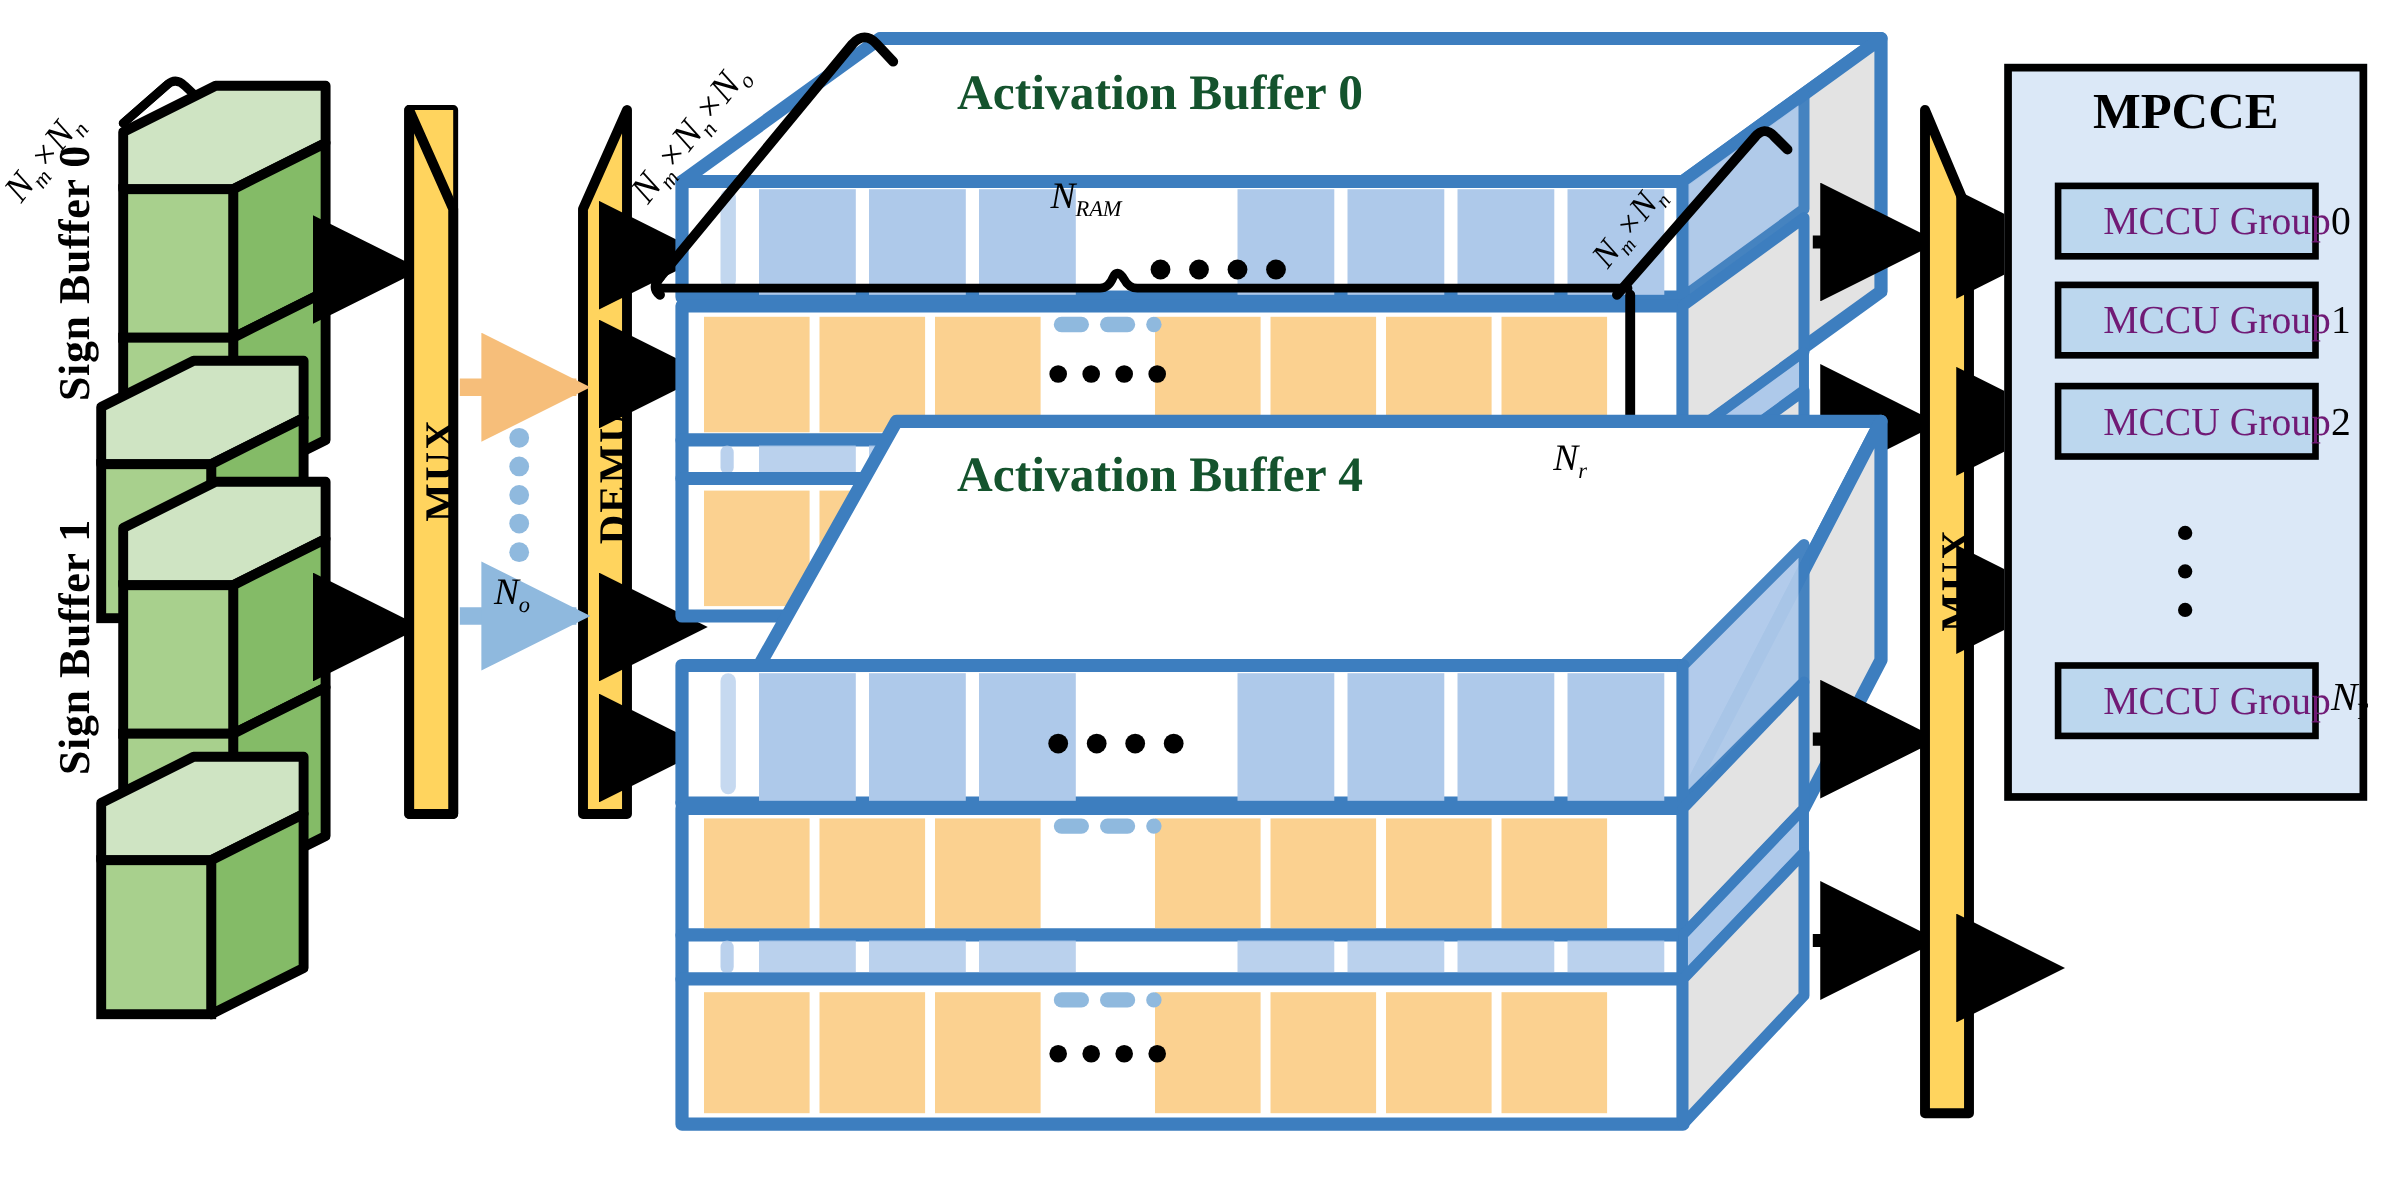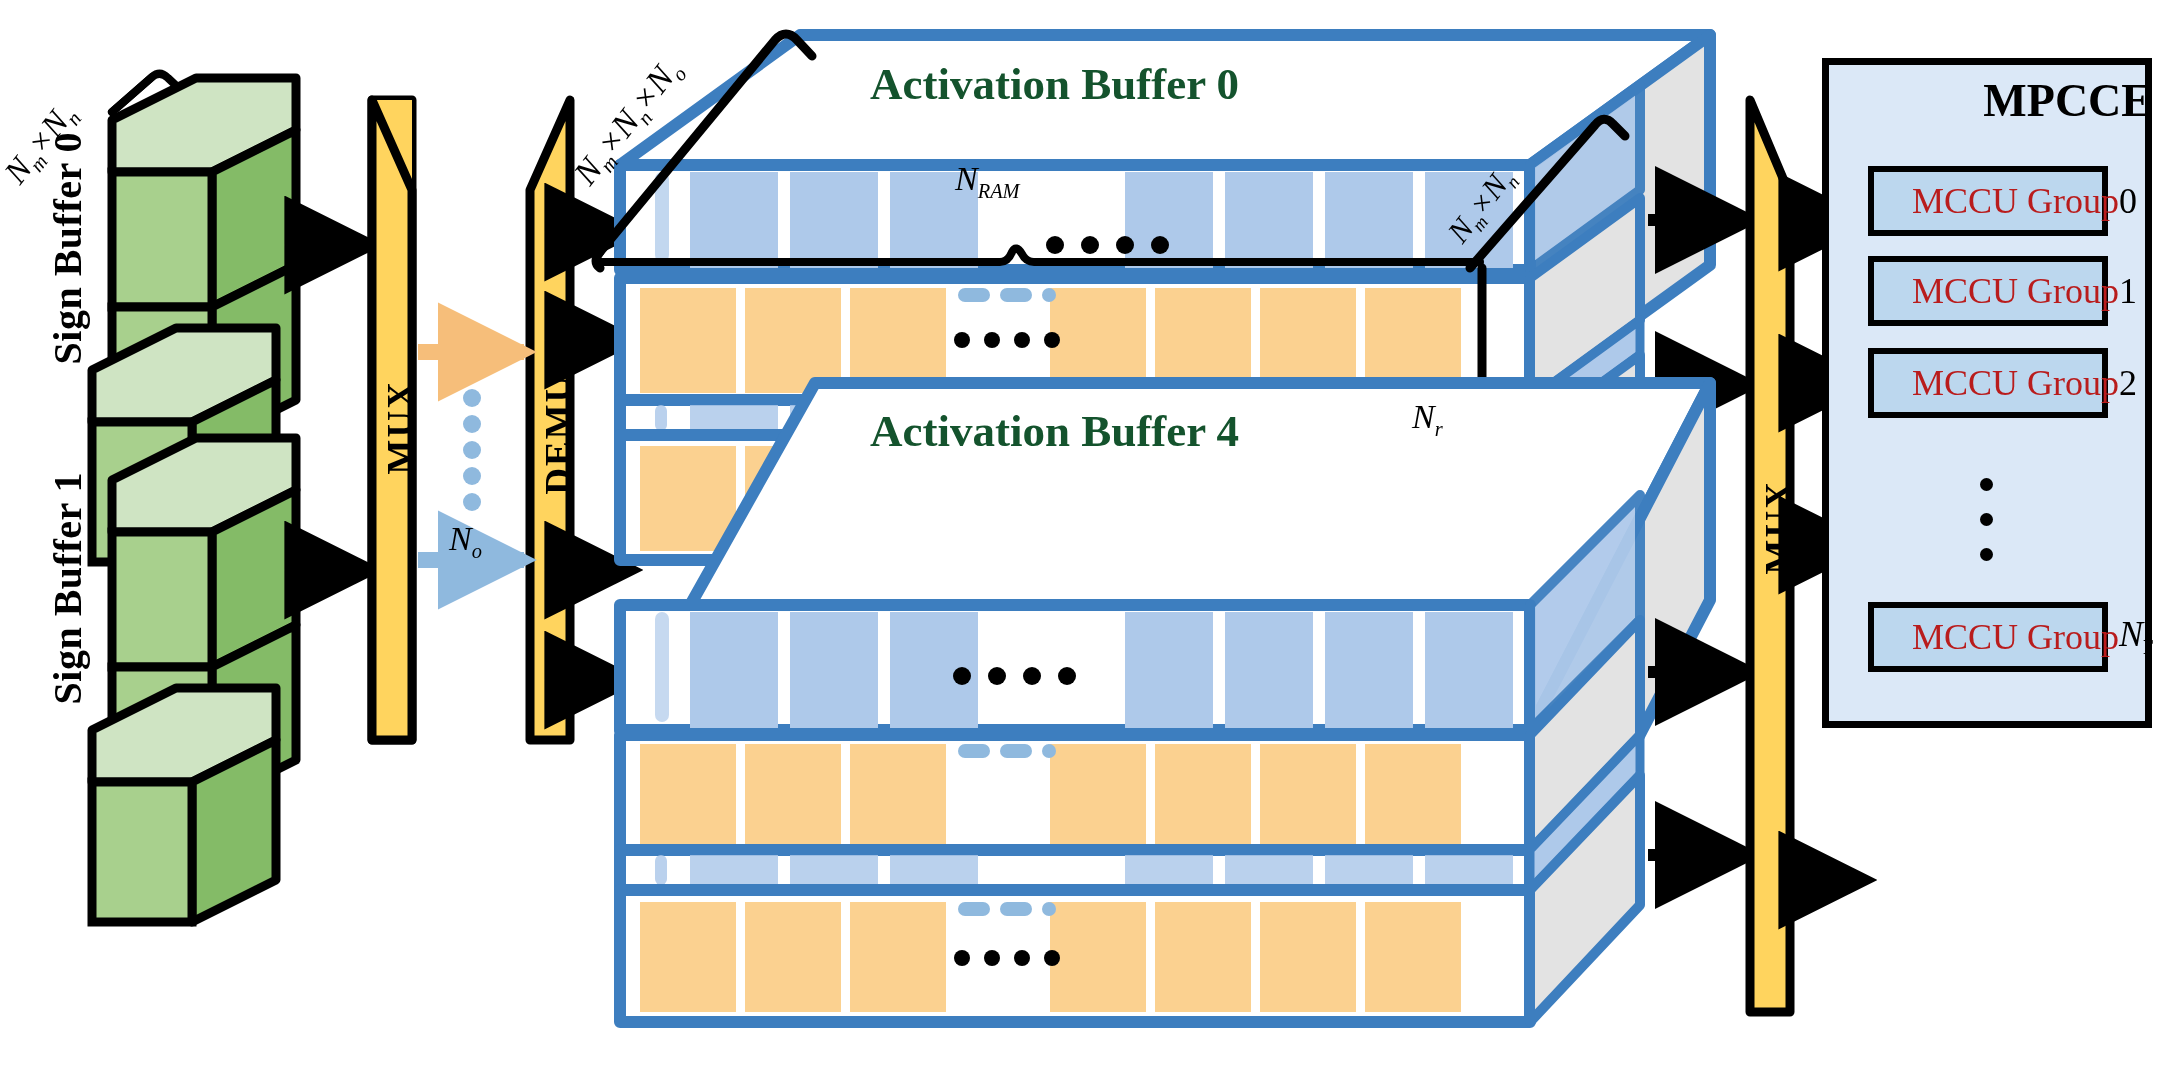--- a/index.html
+++ b/index.html
@@ -28,24 +28,24 @@
 
   
   .mlabel{position:absolute;font-style:italic;font-size:34px;color:#000;
           white-space:nowrap;font-family:"Liberation Serif",serif;}
   .mlabel sub{font-size:.6em;font-style:italic;}
   .rot-45{transform:rotate(-52deg);transform-origin:left bottom;}
 
   
   .mpcce{position:absolute;background:#dbe8f7;border:7px solid #000;box-sizing:border-box;}
   .mpcce-title{position:absolute;font-weight:bold;font-size:46px;color:#000;
-               width:100%;text-align:right;font-family:"Liberation Serif",serif;}
+               width:100%;text-align:center;font-family:"Liberation Serif",serif;}
   .mccu{position:absolute;background:#bcd7ee;border:6px solid #000;box-sizing:border-box;
         display:flex;align-items:center;}
-  .mccu span.t{font-size:36px;color:#b91c1c;padding-left:38px;
+  .mccu span.t{font-size:36px;color:#701a75;padding-left:38px;
                font-family:"Liberation Serif",serif;white-space:nowrap;}
   .mccu span.n{font-size:36px;color:#000;margin-left:auto;padding-right:48px;
                font-family:"Liberation Serif",serif;}
   .mccu span.n i{font-style:italic;}
   .vdots{position:absolute;display:flex;flex-direction:column;align-items:center;gap:22px;}
   .vdots b{width:13px;height:13px;border-radius:50%;background:#000;display:block;}
 </style>
 </head>
 <body>
 

